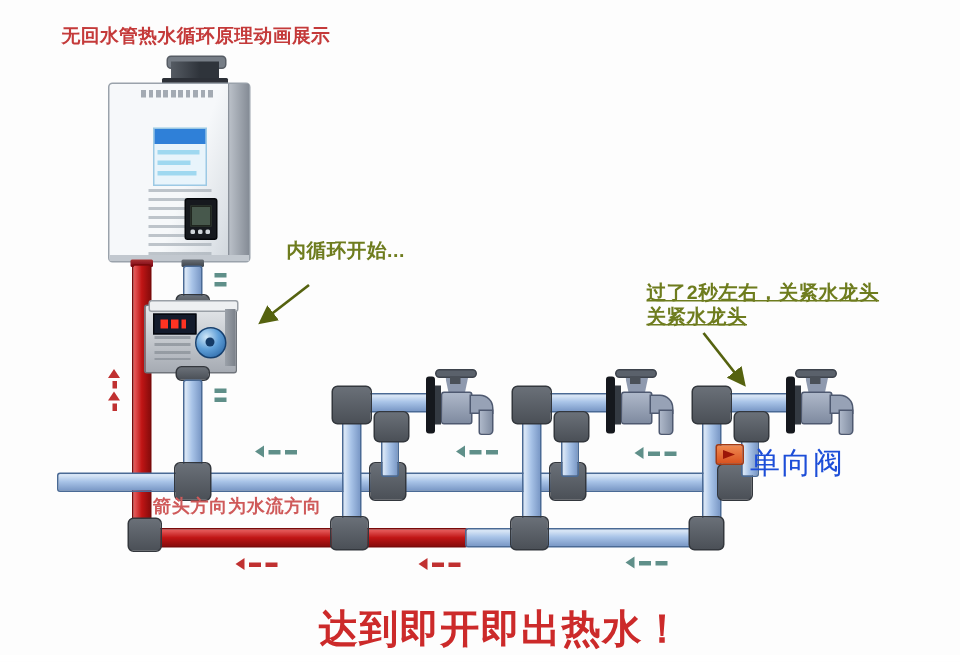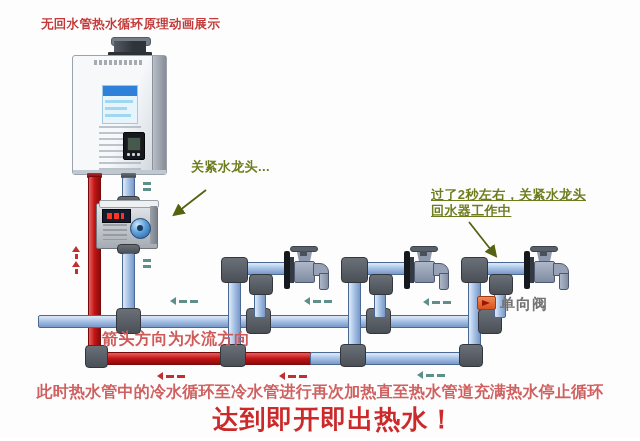--- a/index.html
+++ b/index.html
@@ -6,22 +6,22 @@
   #stage{
     position:relative;width:640px;height:437px;background:#fdfdfd;overflow:hidden;
     font-family:"Liberation Sans",sans-serif;
   }
   .abs{position:absolute;}
   
   .title{left:41px;top:16px;font-size:12.5px;font-weight:bold;color:#c43a3a;letter-spacing:.3px;}
   .green-note{font-size:13px;font-weight:bold;color:#6e7c1e;letter-spacing:.4px;}
   .pump-note{left:191px;top:158px;}
   .faucet-note{left:431px;top:187px;line-height:16px;white-space:pre-line;text-decoration:underline;}
-  .flow-note{left:102px;top:329px;font-size:16px;font-weight:bold;color:#cf5a5a;letter-spacing:.5px;}
-  .valve-label{left:500px;top:295px;font-size:15px;font-weight:bold;color:#737373;letter-spacing:1px;}
+  .flow-note{left:102px;top:329px;font-size:12px;font-weight:bold;color:#cf5a5a;letter-spacing:.5px;}
+  .valve-label{left:500px;top:295px;font-size:20px;font-weight:normal;color:#1d4ed8;letter-spacing:1px;}
   .footer1{left:0;top:382px;width:640px;text-align:center;font-size:16px;font-weight:bold;color:#d06060;letter-spacing:.2px;}
   .footer2{left:0;top:402px;width:640px;text-align:center;font-size:26px;font-weight:bold;color:#cc2a2a;letter-spacing:1px;padding-left:14px;}
   
   .pipe-h-blue{height:13px;background:linear-gradient(180deg,#d6e4f5 10%,#a9c4e8 45%,#7e9cc9 95%);border:1px solid #4a6a95;border-radius:2px;box-sizing:border-box;}
   .pipe-v-blue{width:13px;background:linear-gradient(90deg,#d6e4f5 10%,#a9c4e8 45%,#7e9cc9 95%);border:1px solid #4a6a95;border-radius:2px;box-sizing:border-box;}
   .pipe-h-red{height:13px;background:linear-gradient(180deg,#e25555 8%,#c01515 50%,#8f0d0d 95%);border:1px solid #7a0a0a;border-radius:2px;box-sizing:border-box;}
   .pipe-v-red{width:13px;background:linear-gradient(90deg,#e25555 8%,#c01515 50%,#8f0d0d 95%);border:1px solid #7a0a0a;border-radius:2px;box-sizing:border-box;}
   .fit{background:linear-gradient(180deg,#6a7078,#4b5057);border:1px solid #33373d;border-radius:4px;box-sizing:border-box;}
   
   .heater-body{left:72px;top:55px;width:93px;height:118px;background:linear-gradient(110deg,#f6f8fa 55%,#dde2e7 80%,#c4cad1);border:1px solid #9aa2ab;border-radius:3px;}
@@ -244,20 +244,19 @@
     <defs>
       <marker id="ah" markerWidth="7" markerHeight="7" refX="5" refY="3.5" orient="auto">
         <path d="M0,0 L7,3.5 L0,7 Z" fill="#55620f"></path>
       </marker>
     </defs>
     <line x1="206" y1="190" x2="175" y2="214" stroke="#55620f" stroke-width="1.8" marker-end="url(#ah)"></line>
     <line x1="469" y1="222" x2="495" y2="255" stroke="#55620f" stroke-width="1.8" marker-end="url(#ah)"></line>
   </svg>
 
   <div class="abs title">无回水管热水循环原理动画展示</div>
-  <div class="abs green-note pump-note">关紧水龙头...</div>
-  <div class="abs green-note faucet-note"><span>过了2秒左右，关紧水龙头</span><br><span>回水器工作中</span></div>
+  <div class="abs green-note pump-note">内循环开始...</div>
+  <div class="abs green-note faucet-note"><span>过了2秒左右，关紧水龙头</span><br><span>关紧水龙头</span></div>
   <div class="abs flow-note">箭头方向为水流方向</div>
   <div class="abs valve-label">单向阀</div>
-  <div class="abs footer1">此时热水管中的冷水循环至冷水管进行再次加热直至热水管道充满热水停止循环</div>
   <div class="abs footer2">达到即开即出热水！</div>
 
 </div>
 
 </body></html>

